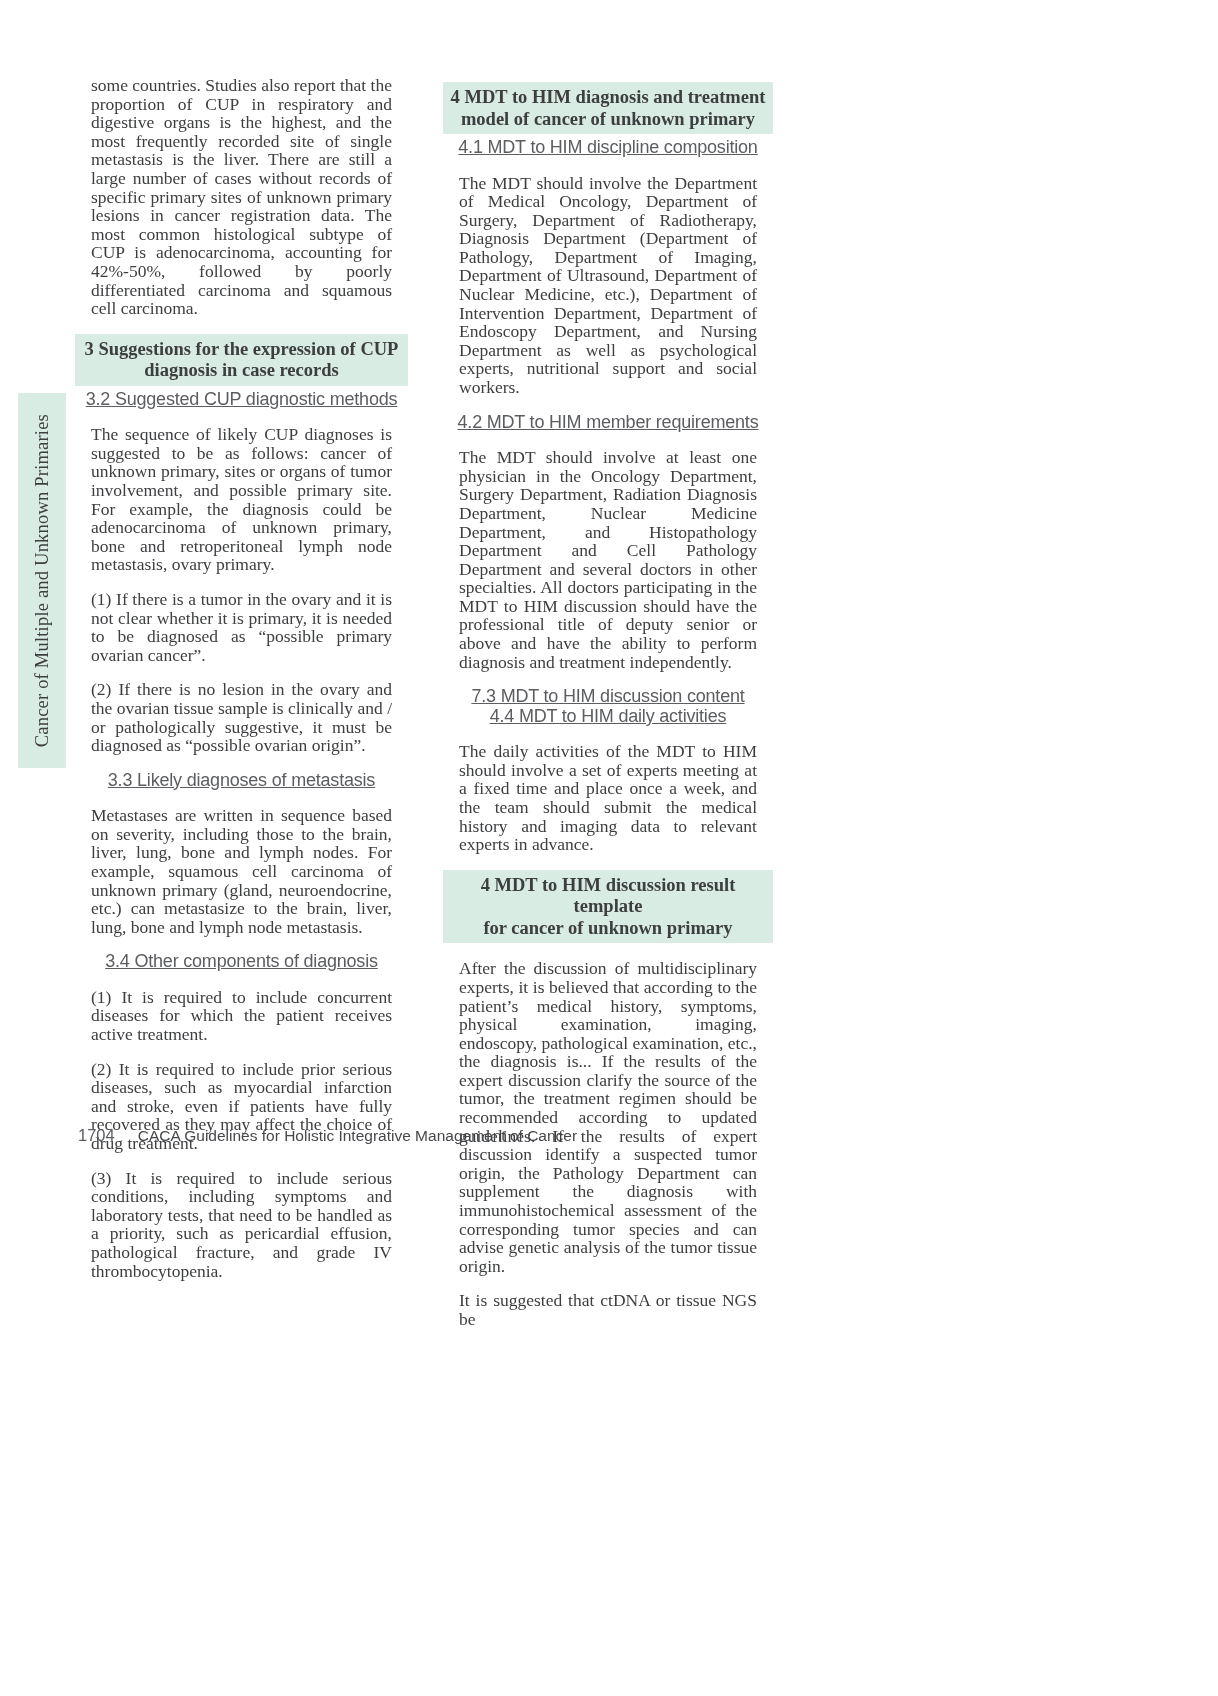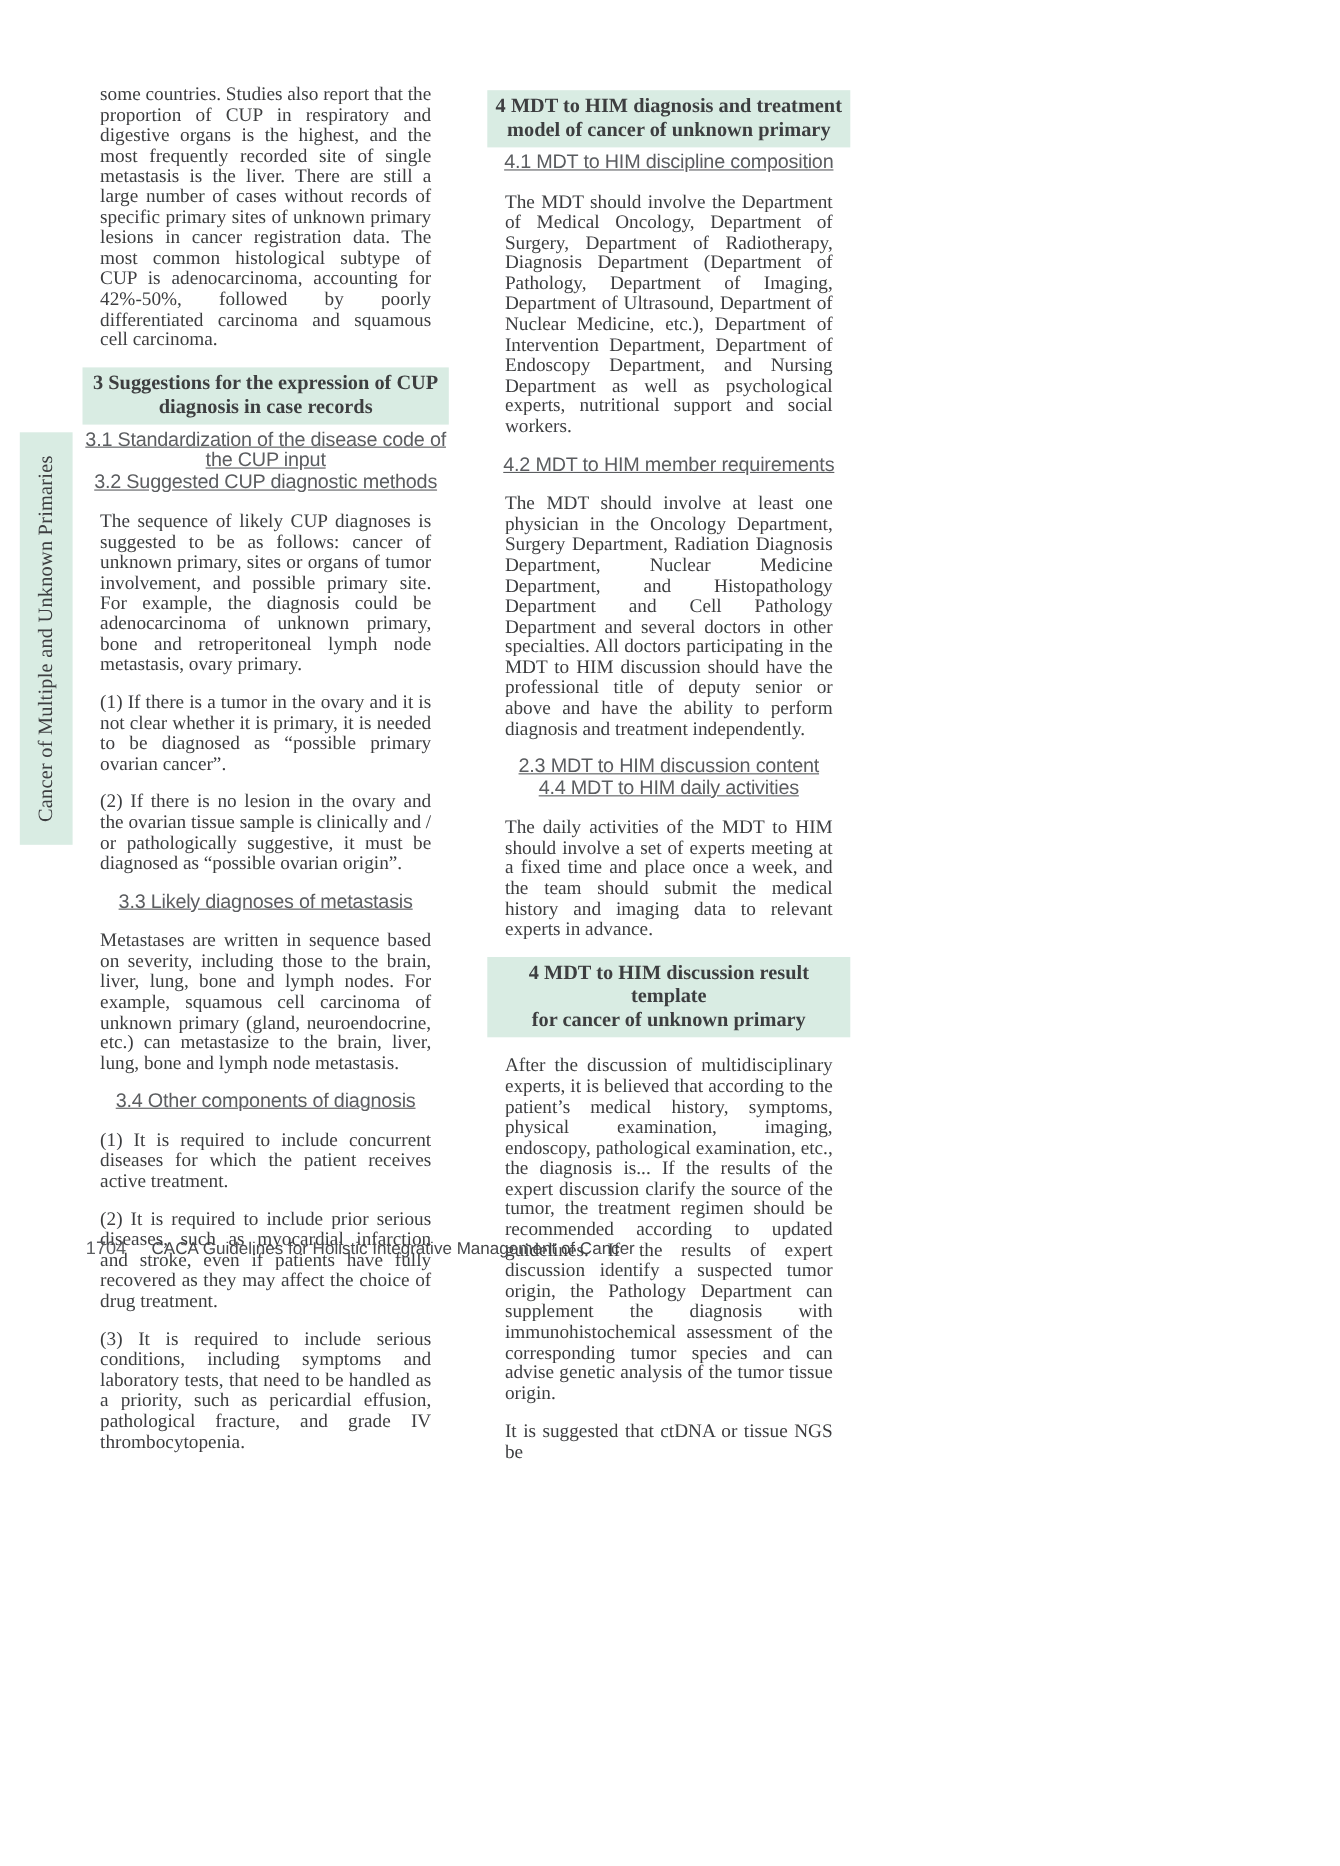--- a/index.html
+++ b/index.html
@@ -103,21 +103,20 @@
   <div id="sidebar-tab">
     <span class="vtext">Cancer of Multiple and Unknown Primaries</span>
   </div>
 
   <div id="col-left" class="col">
       <p class="body-paragraph">some countries. Studies also report that the proportion of CUP in respiratory and digestive organs is the highest, and the most frequently recorded site of single metastasis is the liver. There are still a large number of cases without records of specific primary sites of unknown primary lesions in cancer registration data. The most common histological subtype of CUP is adenocarcinoma, accounting for 42%-50%, followed by poorly differentiated carcinoma and squamous cell carcinoma.</p>
       <div class="heading-band">
         <div>3 Suggestions for the expression of CUP</div>
         <div>diagnosis in case records</div>
       </div>
-      <p class="subheading">3.1 Standardization of the disease code of the CUP input</p>
       <p class="subheading">3.2 Suggested CUP diagnostic methods</p>
       <p class="body-paragraph">The sequence of likely CUP diagnoses is suggested to be as follows: cancer of unknown primary, sites or organs of tumor involvement, and possible primary site. For example, the diagnosis could be adenocarcinoma of unknown primary, bone and retroperitoneal lymph node metastasis, ovary primary.</p>
       <p class="body-paragraph">(1) If there is a tumor in the ovary and it is not clear whether it is primary, it is needed to be diagnosed as “possible primary ovarian cancer”.</p>
       <p class="body-paragraph">(2) If there is no lesion in the ovary and the ovarian tissue sample is clinically and / or pathologically suggestive, it must be diagnosed as “possible ovarian origin”.</p>
       <p class="subheading">3.3 Likely diagnoses of metastasis</p>
       <p class="body-paragraph">Metastases are written in sequence based on severity, including those to the brain, liver, lung, bone and lymph nodes. For example, squamous cell carcinoma of unknown primary (gland, neuroendocrine, etc.) can metastasize to the brain, liver, lung, bone and lymph node metastasis.</p>
       <p class="subheading">3.4 Other components of diagnosis</p>
       <p class="body-paragraph">(1) It is required to include concurrent diseases for which the patient receives active treatment.</p>
       <p class="body-paragraph">(2) It is required to include prior serious diseases, such as myocardial infarction and stroke, even if patients have fully recovered as they may affect the choice of drug treatment.</p>
       <p class="body-paragraph">(3) It is required to include serious conditions, including symptoms and laboratory tests, that need to be handled as a priority, such as pericardial effusion, pathological fracture, and grade IV thrombocytopenia.</p>
@@ -125,21 +124,21 @@
 
   <div id="col-right" class="col">
       <div class="heading-band">
         <div>4 MDT to HIM diagnosis and treatment</div>
         <div>model of cancer of unknown primary</div>
       </div>
       <p class="subheading">4.1 MDT to HIM discipline composition</p>
       <p class="body-paragraph">The MDT should involve the Department of Medical Oncology, Department of Surgery, Department of Radiotherapy, Diagnosis Department (Department of Pathology, Department of Imaging, Department of Ultrasound, Department of Nuclear Medicine, etc.), Department of Intervention Department, Department of Endoscopy Department, and Nursing Department as well as psychological experts, nutritional support and social workers.</p>
       <p class="subheading">4.2 MDT to HIM member requirements</p>
       <p class="body-paragraph">The MDT should involve at least one physician in the Oncology Department, Surgery Department, Radiation Diagnosis Department, Nuclear Medicine Department, and Histopathology Department and Cell Pathology Department and several doctors in other specialties. All doctors participating in the MDT to HIM discussion should have the professional title of deputy senior or above and have the ability to perform diagnosis and treatment independently.</p>
-      <p class="subheading">2.3 MDT to HIM discussion content</p>
+      <p class="subheading">7.3 MDT to HIM discussion content</p>
       <p class="subheading">4.4 MDT to HIM daily activities</p>
       <p class="body-paragraph">The daily activities of the MDT to HIM should involve a set of experts meeting at a fixed time and place once a week, and the team should submit the medical history and imaging data to relevant experts in advance.</p>
       <div class="heading-band">
         <div>4 MDT to HIM discussion result template</div>
         <div>for cancer of unknown primary</div>
       </div>
       <p class="body-paragraph">After the discussion of multidisciplinary experts, it is believed that according to the patient’s medical history, symptoms, physical examination, imaging, endoscopy, pathological examination, etc., the diagnosis is... If the results of the expert discussion clarify the source of the tumor, the treatment regimen should be recommended according to updated guidelines. If the results of expert discussion identify a suspected tumor origin, the Pathology Department can supplement the diagnosis with immunohistochemical assessment of the corresponding tumor species and can advise genetic analysis of the tumor tissue origin.</p>
       <p class="body-paragraph">It is suggested that ctDNA or tissue NGS be</p>
     </div>
 

